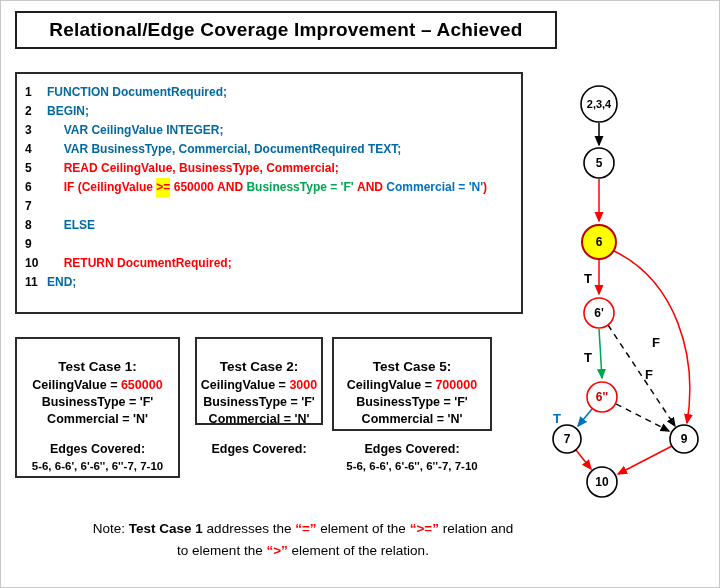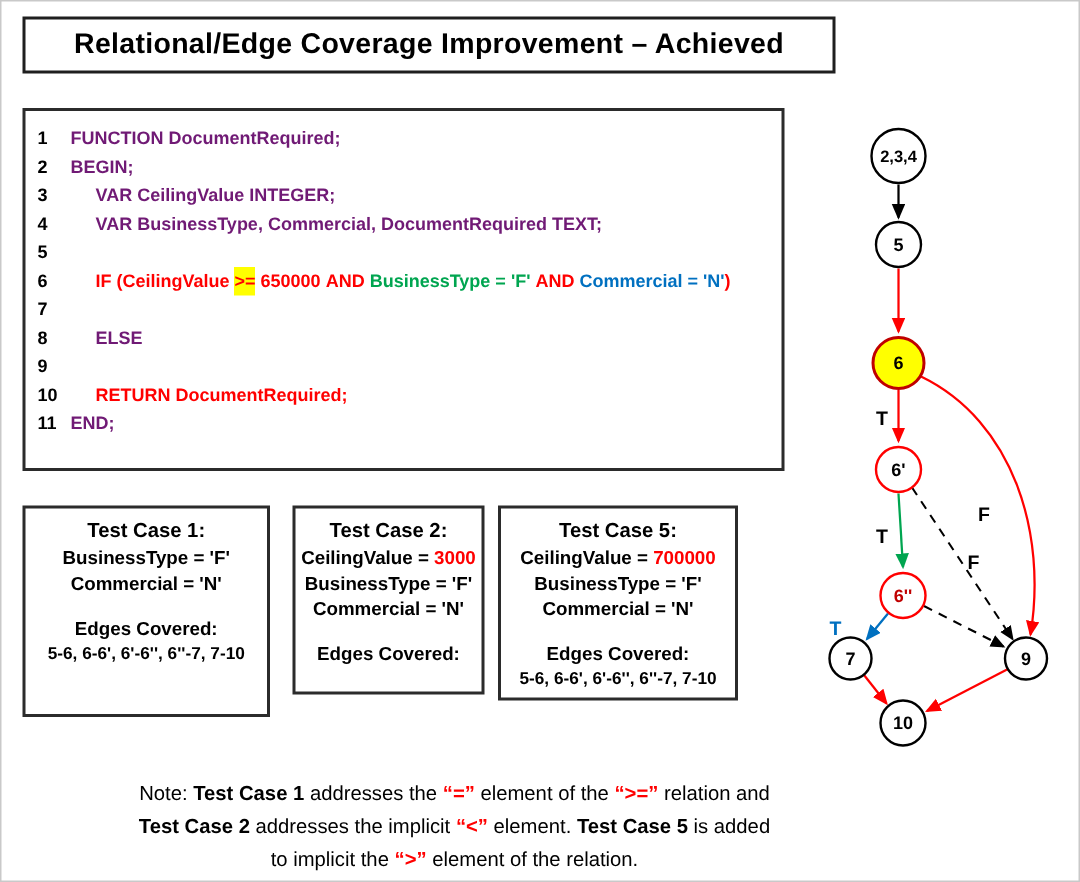--- a/index.html
+++ b/index.html
@@ -7,31 +7,31 @@
   .page{position:absolute;inset:0;background:#fff;border:1px solid #c9c9c9;box-sizing:border-box;}
 
   .title-box{position:absolute;left:14px;top:10px;width:538px;height:34px;border:2px solid #1f1f1f;
     display:flex;align-items:center;justify-content:center;font-weight:bold;font-size:19px;letter-spacing:.2px;}
 
   .code-box{position:absolute;left:14px;top:71px;width:508px;height:242px;border:2px solid #2b2b2b;
     box-sizing:border-box;padding:9px 6px 0 8px;font-size:12px;line-height:19px;font-weight:600;}
   .code-line{display:flex;white-space:pre;}
   .code-num{flex:0 0 22px;color:#000;}
   .code-seg{white-space:pre;}
-  .seg-k{color:#701a75;}
+  .seg-k{color:#0369a1;}
   .seg-r{color:#ff0000;font-weight:700;}
   .seg-g{color:#00a550;font-weight:700;}
   .seg-b{color:#0070c0;font-weight:700;}
   .seg-hl{color:#ff0000;font-weight:700;background:#ffff00;}
 
   .tc-box{position:absolute;border:2px solid #2b2b2b;box-sizing:border-box;text-align:center;
-    font-weight:bold;font-size:12.5px;padding-top:7px;}
+    font-weight:bold;font-size:12.5px;padding-top:20px;}
   .tc1{left:14px;top:336px;width:165px;height:141px;}
-  .tc2{left:194px;top:336px;width:128px;height:126px;}
-  .tc3{left:331px;top:336px;width:160px;height:130px;}
+  .tc2{left:194px;top:336px;width:128px;height:88px;}
+  .tc3{left:331px;top:336px;width:160px;height:94px;}
   .tc-title{font-size:13.5px;margin-bottom:3px;}
   .tc-line{line-height:17px;}
   .tc-red{color:#ff0000;}
   .tc-edges-heading{margin-top:13px;line-height:17px;}
   .tc-edges{font-size:11.5px;line-height:16px;}
 
   .note{position:absolute;left:0;top:517px;width:604px;text-align:center;font-size:13.5px;line-height:22px;}
   .note-b{font-weight:bold;}
   .note-r{color:#ff0000;font-weight:bold;}
 
@@ -47,33 +47,34 @@
 
   <div class="title-box">
     <span>Relational/Edge Coverage Improvement – Achieved</span>
   </div>
 
   <div class="code-box">
     <div class="code-line"><span class="code-num">1</span><span class="code-seg seg-k">FUNCTION DocumentRequired;</span></div>
     <div class="code-line"><span class="code-num">2</span><span class="code-seg seg-k">BEGIN;</span></div>
     <div class="code-line"><span class="code-num">3</span><span class="code-seg seg-k">     VAR CeilingValue INTEGER;</span></div>
     <div class="code-line"><span class="code-num">4</span><span class="code-seg seg-k">     VAR BusinessType, Commercial, DocumentRequired TEXT;</span></div>
-    <div class="code-line"><span class="code-num">5</span></div>
+    <div class="code-line"><span class="code-num">5</span><span class="code-seg seg-r">     READ CeilingValue, BusinessType, Commercial;</span></div>
     <div class="code-line">
       <span class="code-num">6</span><span class="code-seg seg-r">     IF (CeilingValue </span><span class="code-seg seg-hl">&gt;=</span><span class="code-seg seg-r"> 650000 </span><span class="code-seg seg-r">AND </span><span class="code-seg seg-g">BusinessType = 'F' </span><span class="code-seg seg-r">AND </span><span class="code-seg seg-b">Commercial = 'N'</span><span class="code-seg seg-r">)</span>
     </div>
     <div class="code-line"><span class="code-num">7</span></div>
     <div class="code-line"><span class="code-num">8</span><span class="code-seg seg-k">     ELSE</span></div>
     <div class="code-line"><span class="code-num">9</span></div>
     <div class="code-line"><span class="code-num">10</span><span class="code-seg seg-r">     RETURN DocumentRequired;</span></div>
     <div class="code-line"><span class="code-num">11</span><span class="code-seg seg-k">END;</span></div>
   </div>
 
   <div class="tc-box tc1">
     <div class="tc-title">Test Case 1:</div>
+    <div class="tc-line"><span>CeilingValue = </span><span class="tc-red">650000</span></div>
     <div class="tc-line">BusinessType = 'F'</div>
     <div class="tc-line">Commercial = 'N'</div>
     <div class="tc-edges-heading">Edges Covered:</div>
     <div class="tc-edges">5-6, 6-6', 6'-6'', 6''-7, 7-10</div>
   </div>
 
   <div class="tc-box tc2">
     <div class="tc-title">Test Case 2:</div>
     <div class="tc-line"><span>CeilingValue = </span><span class="tc-red">3000</span></div>
     <div class="tc-line">BusinessType = 'F'</div>
@@ -85,22 +86,21 @@
     <div class="tc-title">Test Case 5:</div>
     <div class="tc-line"><span>CeilingValue = </span><span class="tc-red">700000</span></div>
     <div class="tc-line">BusinessType = 'F'</div>
     <div class="tc-line">Commercial = 'N'</div>
     <div class="tc-edges-heading">Edges Covered:</div>
     <div class="tc-edges">5-6, 6-6', 6'-6'', 6''-7, 7-10</div>
   </div>
 
   <div class="note">
     <div><span>Note: </span><span class="note-b">Test Case 1</span><span> addresses the </span><span class="note-r">“=”</span><span> element of the </span><span class="note-r">“&gt;=”</span><span> relation and</span></div>
-    <div><span class="note-b">Test Case 2</span><span> addresses the implicit </span><span class="note-r">“&lt;”</span><span> element. </span><span class="note-b">Test Case 5</span><span> is added</span></div>
-    <div><span>to implicit the </span><span class="note-r">“&gt;”</span><span> element of the relation.</span></div>
+    <div><span>to element the </span><span class="note-r">“&gt;”</span><span> element of the relation.</span></div>
   </div>
 
   <svg class="graph" viewBox="0 0 195 432" width="195" height="432">
     <defs>
       <marker id="ar" markerWidth="9" markerHeight="9" refX="6" refY="3" orient="auto">
           <path d="M0,0 L7,3 L0,6 z" fill="#ff0000"></path>
         </marker>
       <marker id="ab" markerWidth="9" markerHeight="9" refX="6" refY="3" orient="auto">
           <path d="M0,0 L7,3 L0,6 z" fill="#000"></path>
         </marker>

